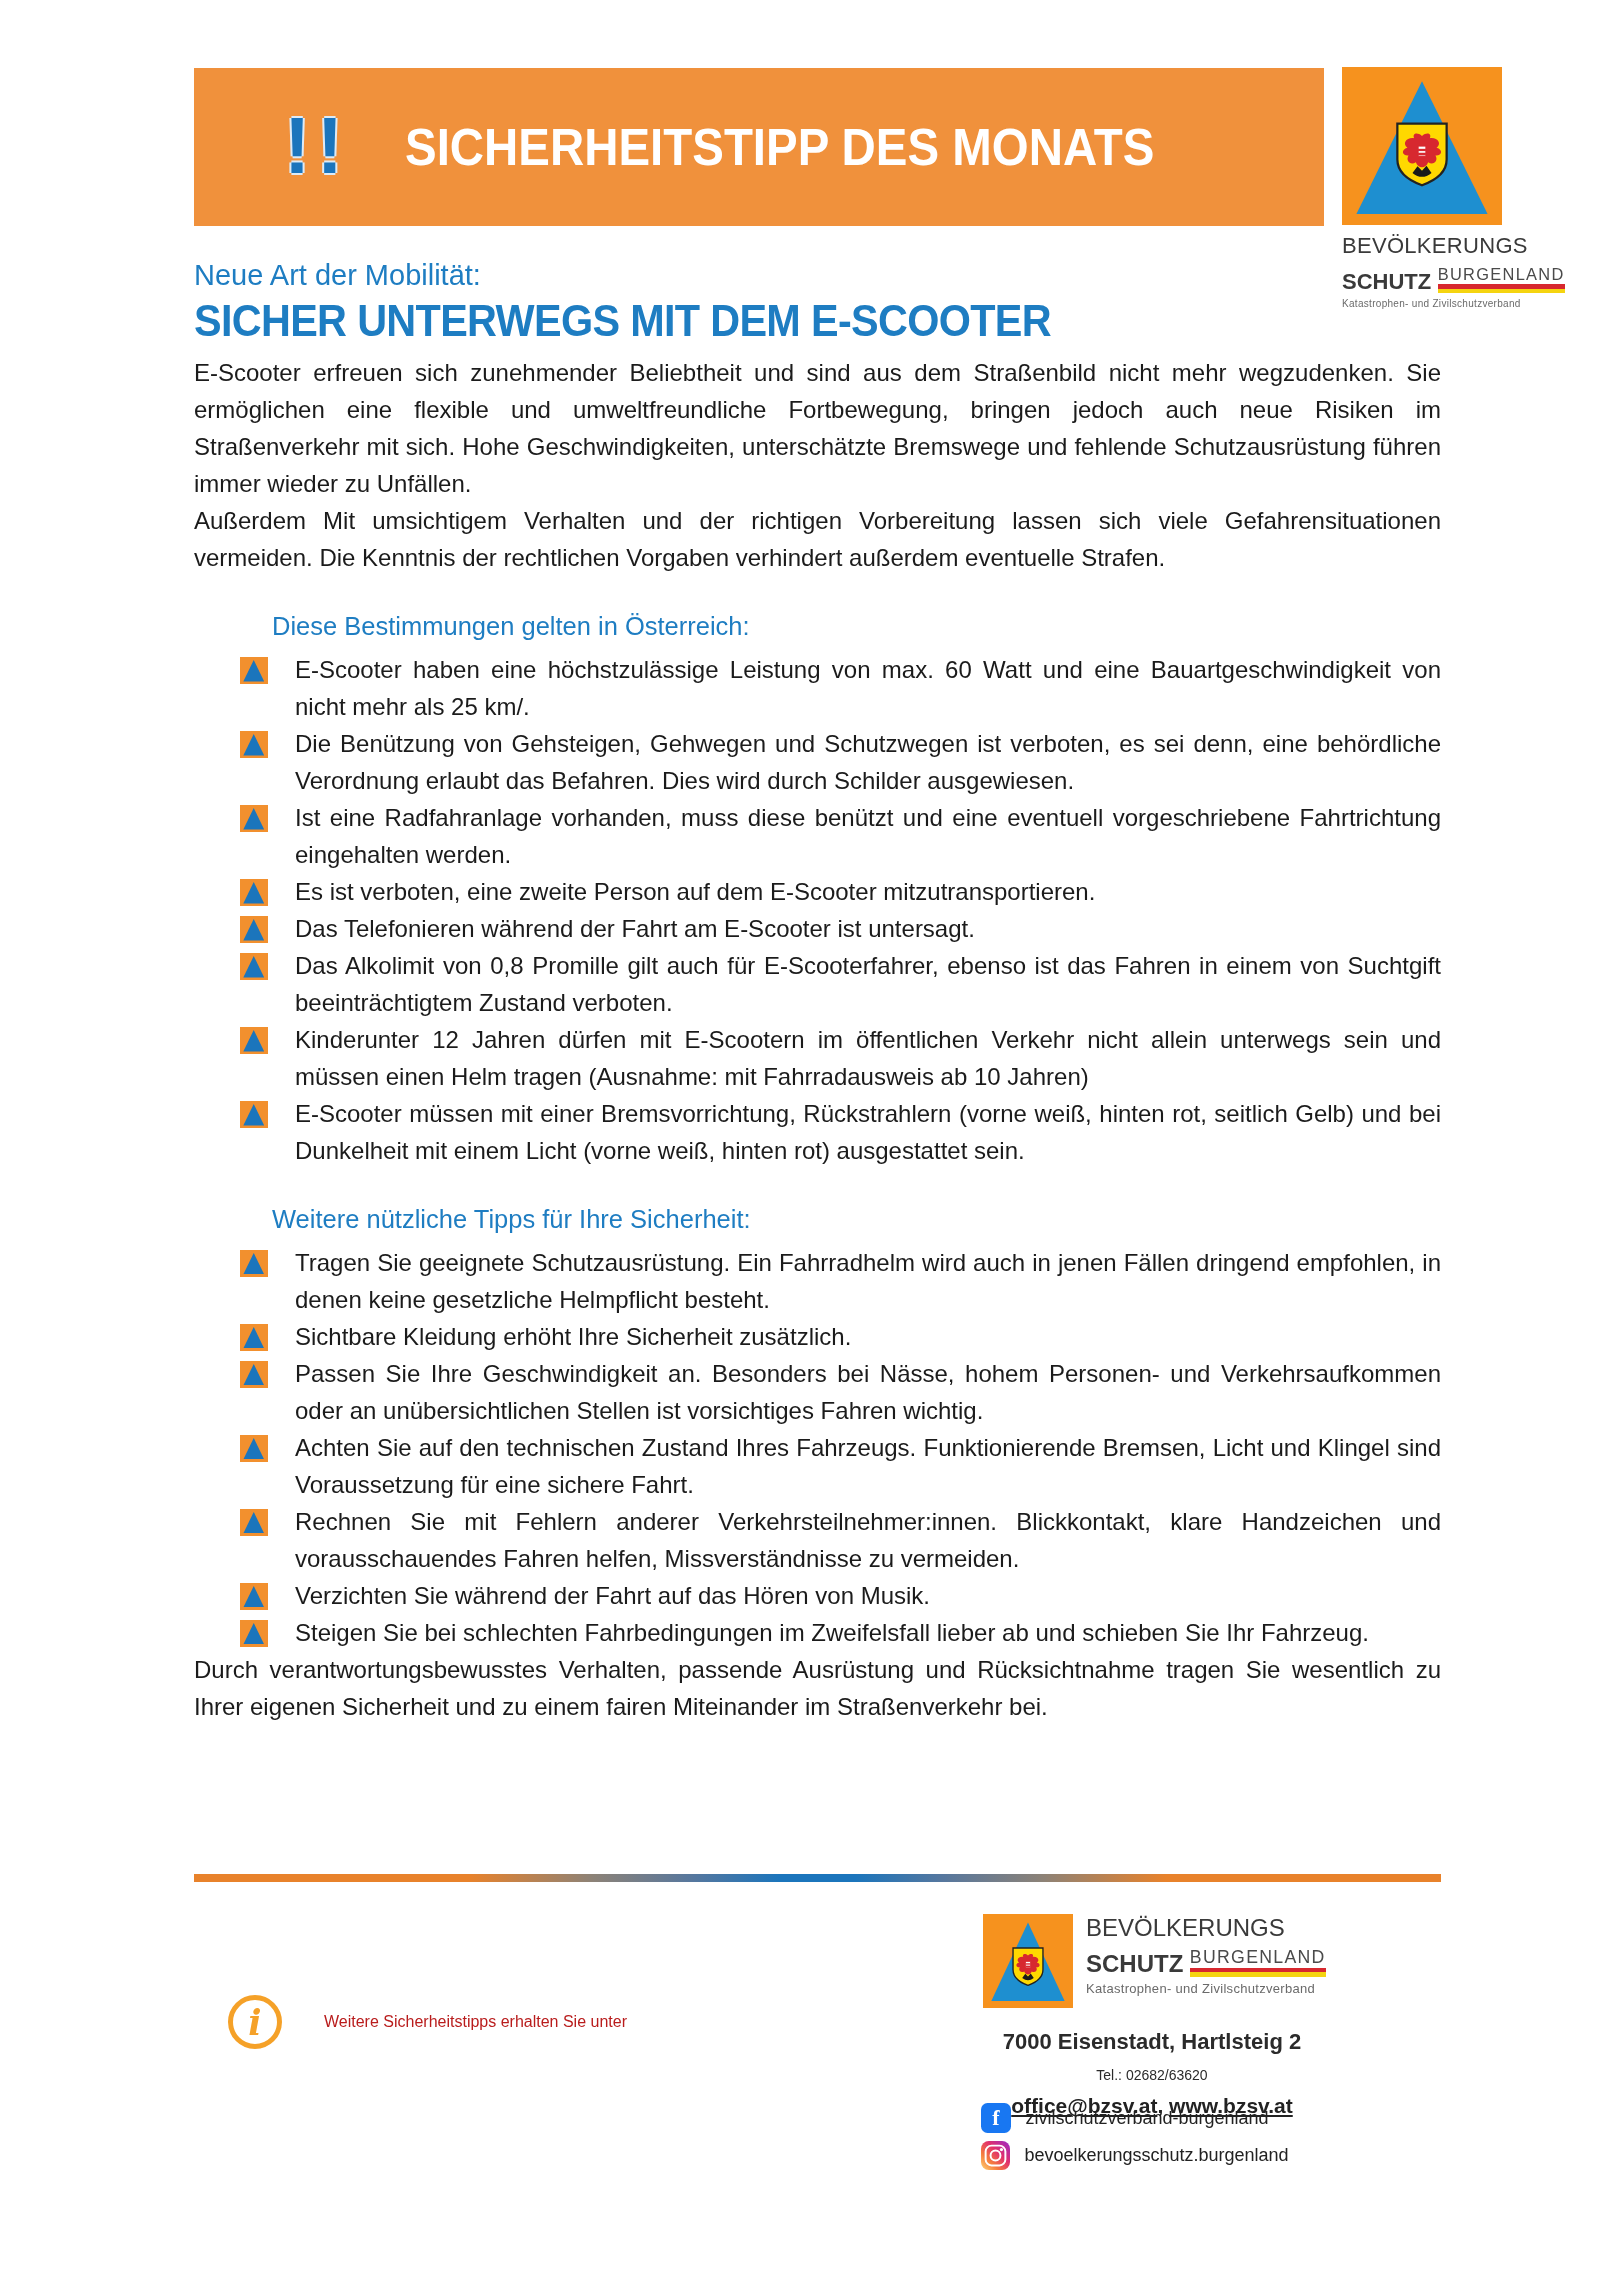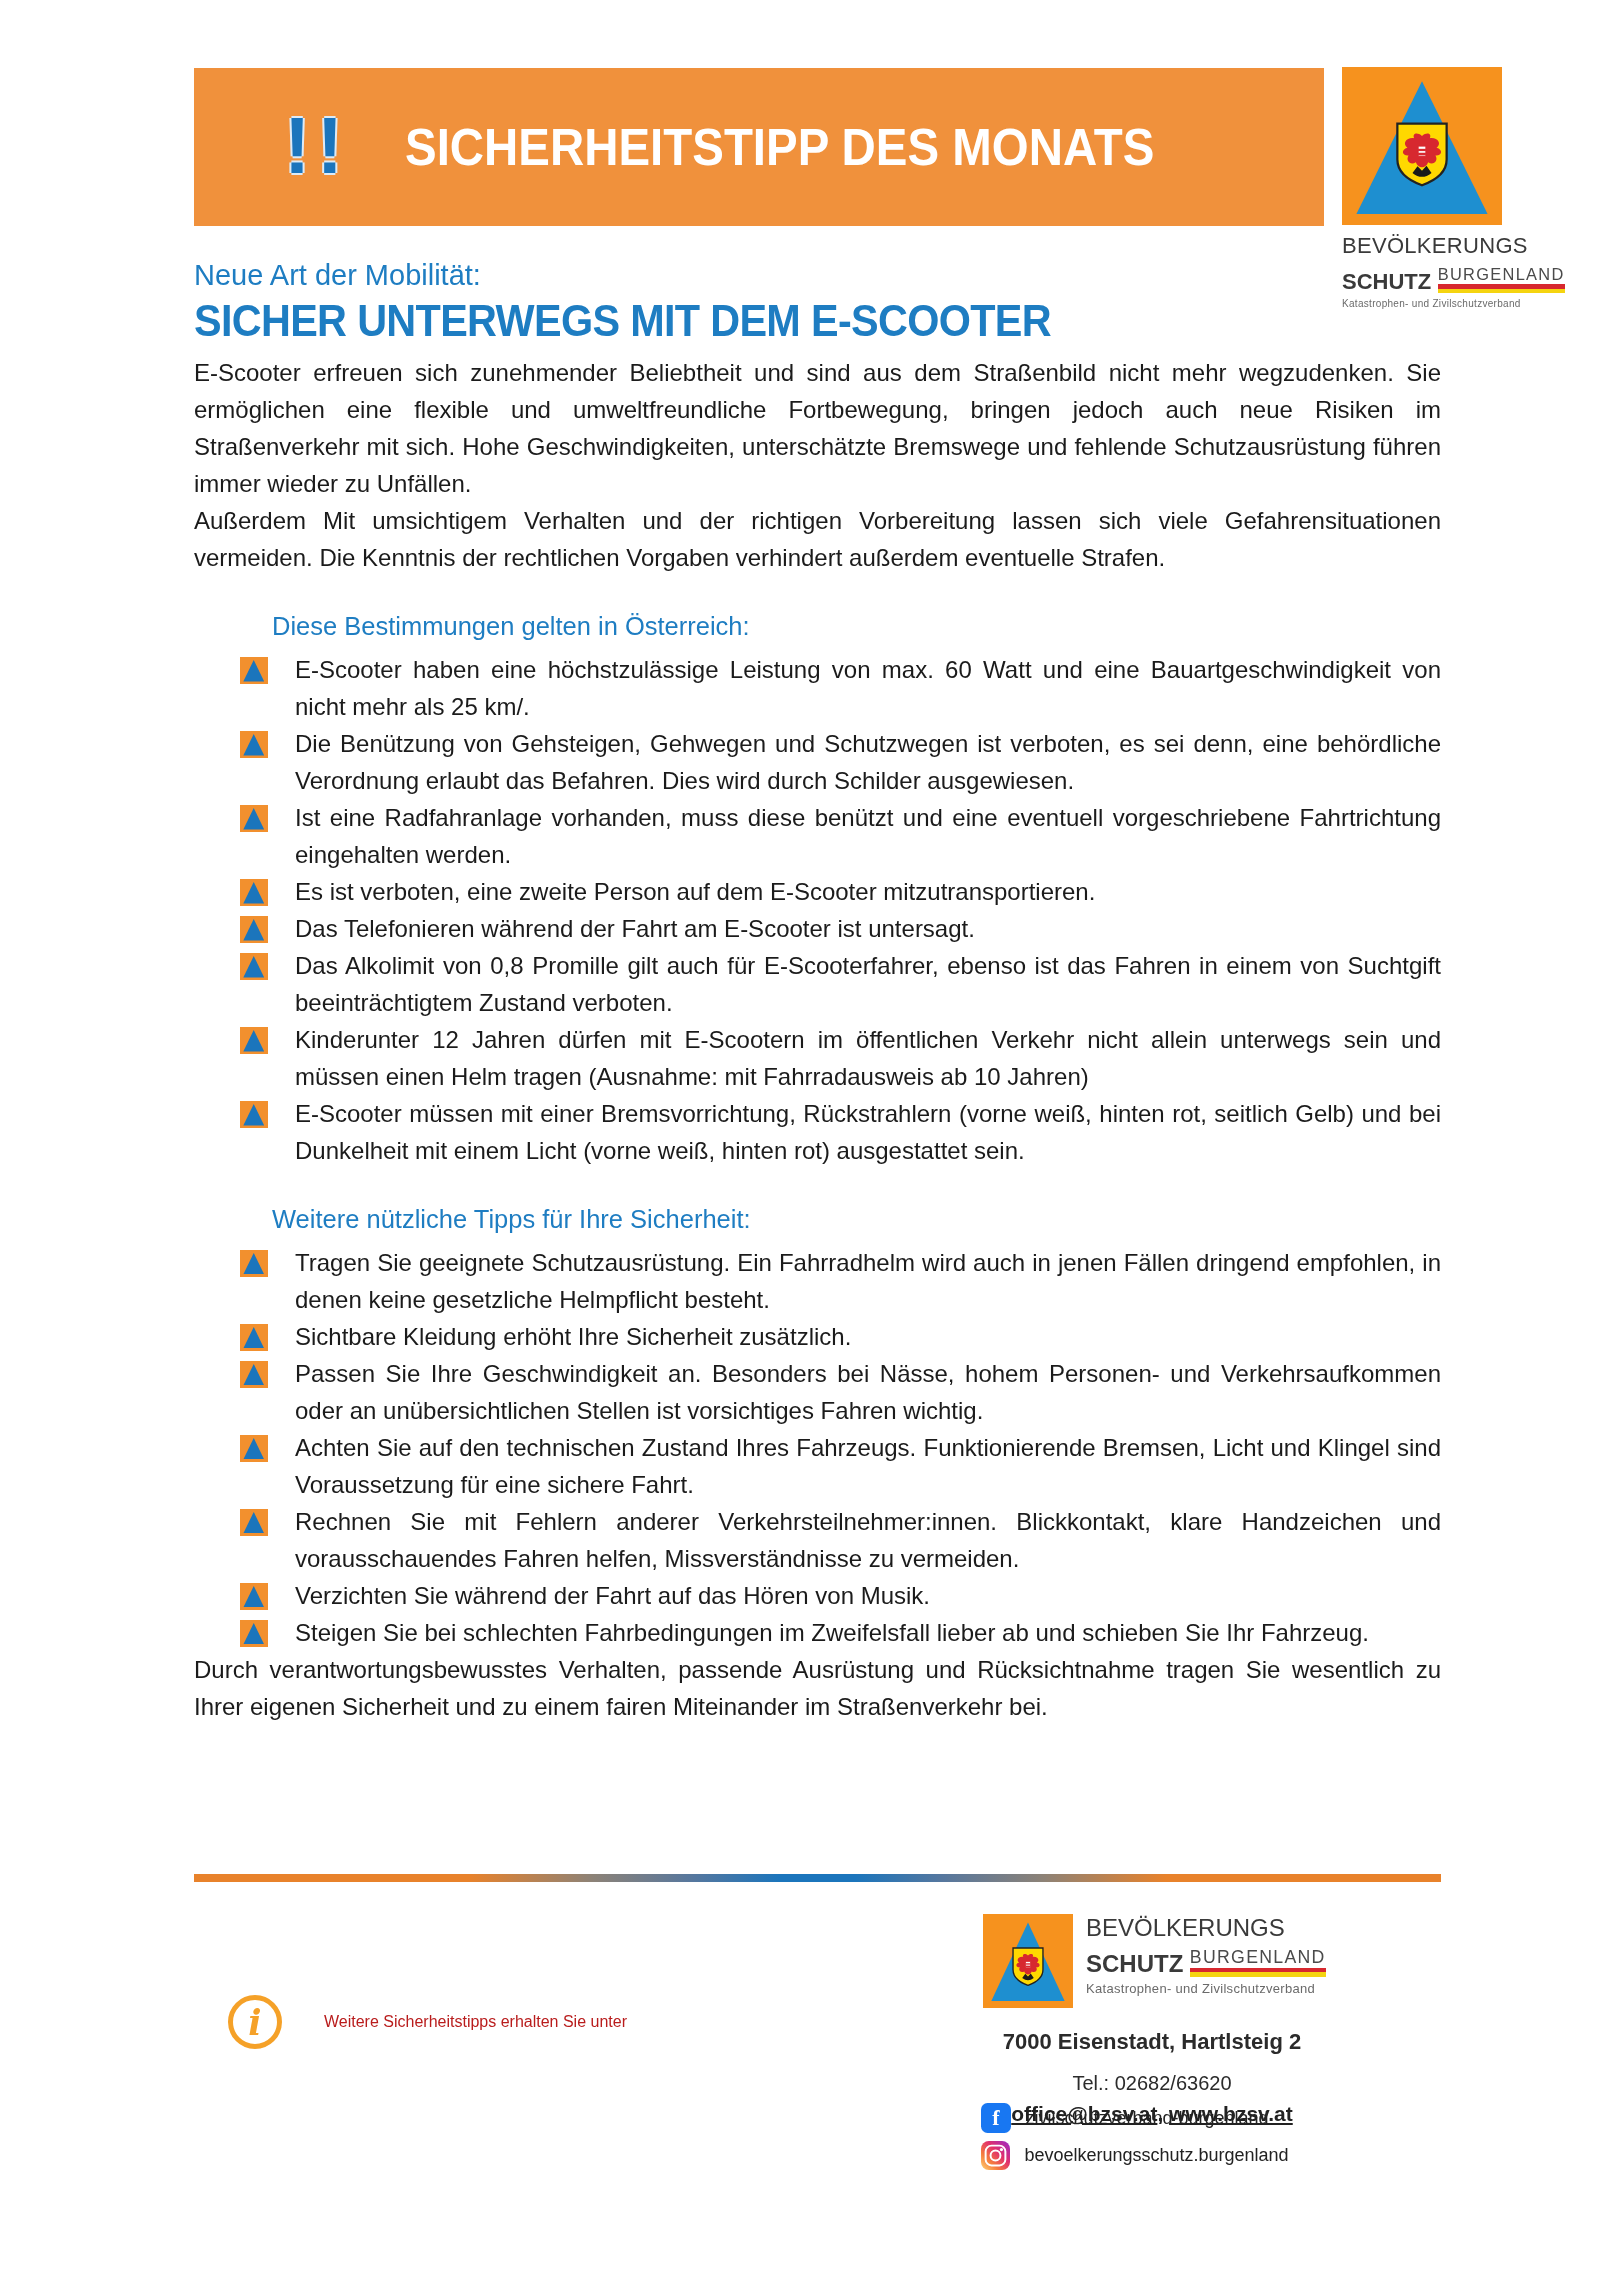--- a/index.html
+++ b/index.html
@@ -63,21 +63,21 @@
   .footer-logo{position:absolute;left:983px;top:1914px;display:flex;gap:13px;align-items:flex-start;}
   .footer-logo .logo-square{width:90px;height:94px;}
   .flt{padding-top:1.3px;}
   .flt .lt1{font-size:24px;line-height:26px;letter-spacing:0;}
   .flt .lt2{font-size:24px;line-height:26px;}
   .flt .regio .rg{font-size:17.7px;}
   .flt .lt3{font-size:13px;margin-top:3.9px;}
 
   .contact{position:absolute;left:949px;top:2027px;width:406px;text-align:center;color:#2b2b2b;}
   .addr{font-weight:bold;font-size:22px;line-height:30px;}
-  .tel{font-size:20px;line-height:30px;margin-top:11px;}
+  .tel{font-size:14px;line-height:30px;margin-top:3px;}
   .mail{font-size:21px;line-height:30px;margin-top:1.3px;font-weight:bold;color:#222;}
   .u{text-decoration:underline;}
 
   .social{position:absolute;left:981px;top:2101px;}
   .srow{display:flex;align-items:center;gap:14.4px;height:34px;}
   .srow + .srow{margin-top:3.9px;}
   .stext{font-size:18px;color:#222222;}
   .fb-icon{width:30px;height:30px;border-radius:6.5px;background:#1877F2;color:#fff;
       display:flex;align-items:center;justify-content:center;
       font-weight:bold;font-size:22px;font-family:"Liberation Serif",serif;}

